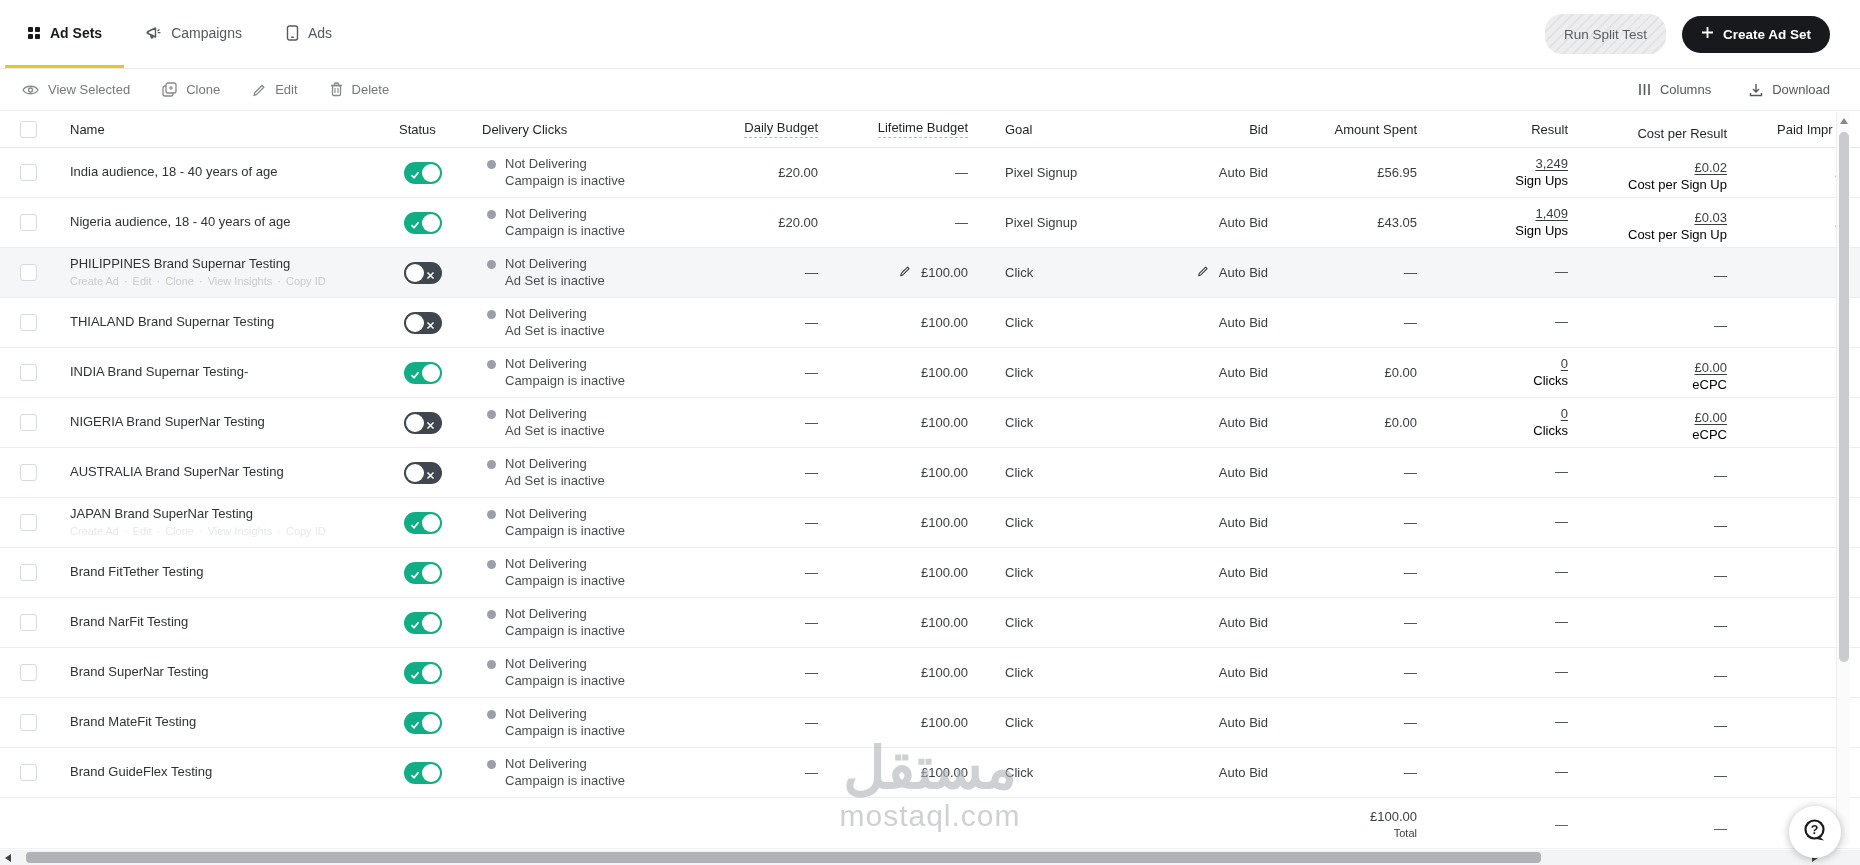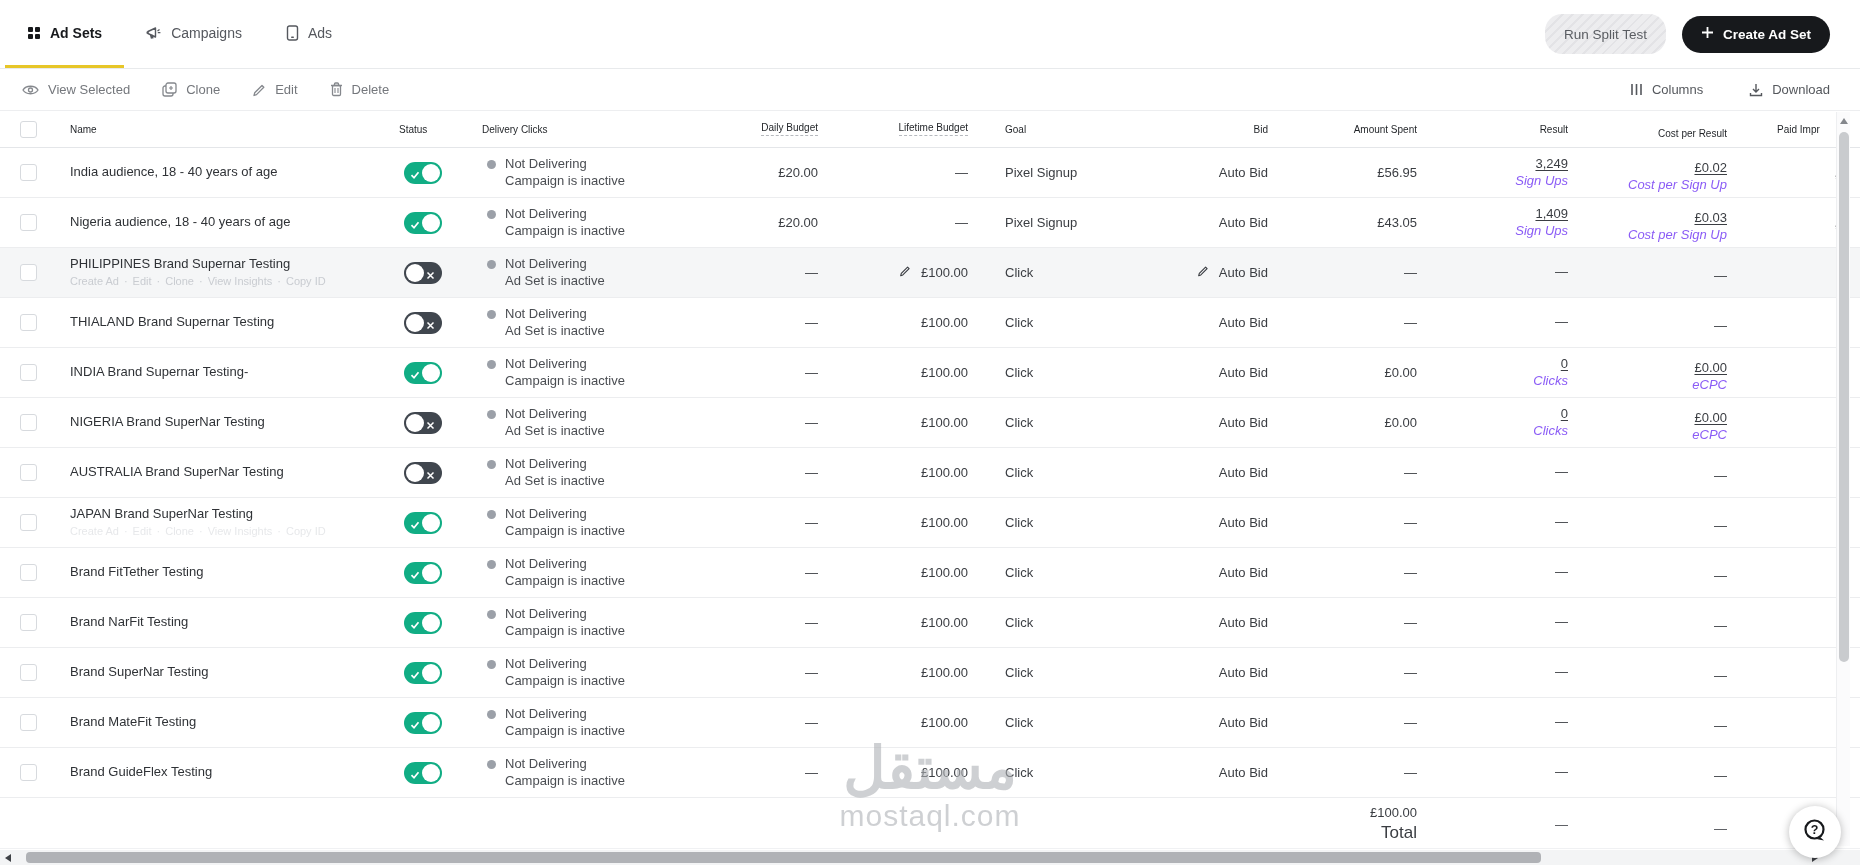--- a/index.html
+++ b/index.html
@@ -16,26 +16,26 @@
   .tab-actions { margin-left:auto; display:flex; align-items:center; gap:16px; padding-right:30px; }
   .btn-split { height:40px; border-radius:17px; padding:0 19px; border:none; font-size:13.5px; color:#5A5D62;
                font-family:inherit; background:repeating-linear-gradient(135deg,#EDEDEF 0 5px,#E3E3E6 5px 7px); cursor:pointer; }
   .btn-create { height:37px; border-radius:19px; padding:0 19px; border:none; display:flex; align-items:center; gap:9px;
                 background:#17191C; color:#fff; font-size:13.5px; font-weight:bold; font-family:inherit; cursor:pointer; }
 
   
   .toolbar { display:flex; align-items:center; height:42px; padding:0 30px 0 22px; border-bottom:1px solid #EDEEF0; }
   .tool { display:flex; align-items:center; gap:9px; font-size:13px; color:#74777C; margin-right:32px; cursor:pointer; }
   .tool svg { display:block; }
-  .toolbar-right { margin-left:auto; display:flex; align-items:center; gap:16px; }
+  .toolbar-right { margin-left:auto; display:flex; align-items:center; gap:8px; }
   .toolbar-right .tool { margin-right:0; margin-left:30px; color:#55585D; }
 
   
   .grid { display:grid; grid-template-columns:56px 334px 90px 220px 120px 150px 200px 105px 145px 150px 160px 1fr; align-items:center; }
-  .thead { height:37px; border-bottom:1px solid #E4E6E9; font-size:10px; color:#1F2226; }
+  .thead { height:37px; border-bottom:1px solid #E4E6E9; font-size:13px; color:#1F2226; }
   .c-name { padding-left:14px; }
   .c-status { padding-left:2px;margin-left:7px; }
   .c-delivery { padding-left:2px; }
   .c-right { text-align:right; }
   .c-daily { padding-right:2px; } .c-life { padding-right:2px; }
   .c-goal { padding-left:35px; }
   .c-bid { padding-right:7px; } .c-spent { padding-right:3px; }
   .c-result { padding-right:2px; } .c-cost { padding-right:3px;margin-top:8px; }
   .c-paid { padding-left:47px; white-space:nowrap; overflow:hidden; }
   .dotted-u { border-bottom:1px dashed #B6B9BE; padding-bottom:2px;text-align:right; }
@@ -61,26 +61,26 @@
   .toggle.off .sym-x { right:7px; display:block; }
 
   .delivery { display:flex; align-items:flex-start; gap:9px; line-height:1.3; color:#4A4D52; }
   .ddot { width:9px; height:9px; border-radius:50%; background:#9BA0A8; margin-top:4px; margin-left:5px; flex:none; }
 
   .editcell { display:flex; align-items:center; justify-content:flex-end; gap:10px; }
   .pencil-sm { display:block; flex:none; }
 
   .twolines { line-height:1.3; }
   .u { text-decoration:underline; text-underline-offset:2px; }
-  .sub { color:#8b5cf6;font-style:italic; }
+  .sub { color:#000000; }
 
   
   .tfoot { height:48px; border-bottom:1px solid #F0F1F3; font-size:13px; color:#4A4D52; margin-top:3px; }
   .total-stack { line-height:1.3; color:#3A3D42; }
-  .total-label { font-size:17px; }
+  .total-label { font-size:11px; }
 
   
   .watermark { position:absolute; left:740px; top:738px; width:380px; text-align:center; color:#AFB2B6; opacity:.6;
                pointer-events:none; z-index:5; }
   .wm-title { font-size:58px; font-weight:bold; line-height:1.05; }
   .wm-domain { font-size:30px; letter-spacing:1px; }
 
   
   .vscroll { position:absolute; top:112px; right:10px; width:14px; height:734px; background:#FBFBFC; border-left:1px solid #EEEFF1; z-index:4; }
   .v-up { position:absolute; top:6px; left:3px; width:0; height:0; border-left:4px solid transparent; border-right:4px solid transparent; border-bottom:6px solid #84878C; }

